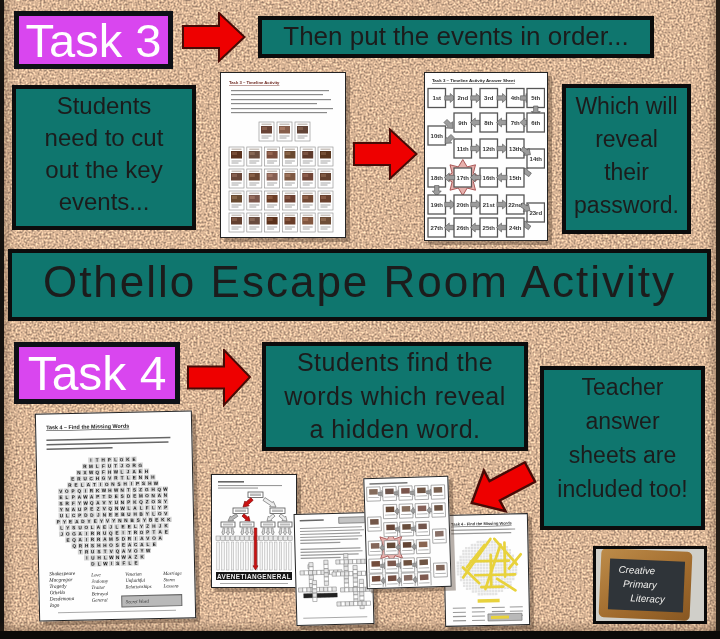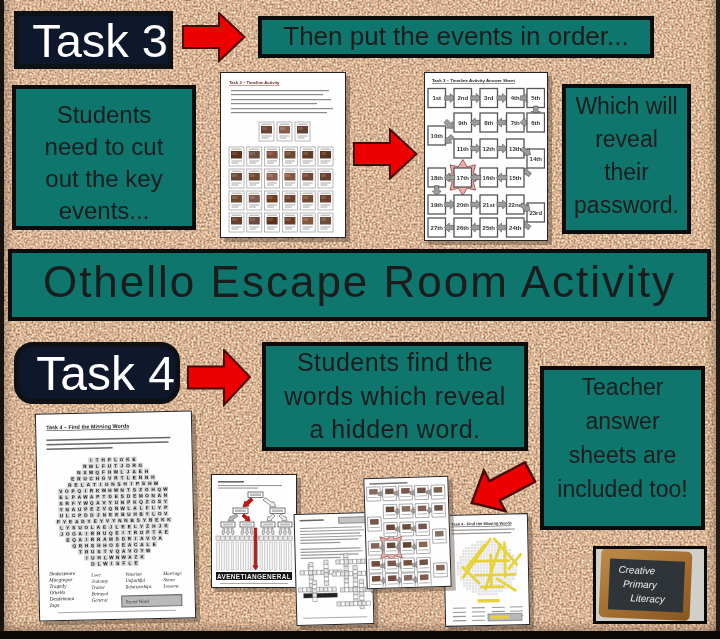--- a/index.html
+++ b/index.html
@@ -2,22 +2,22 @@
 <html><head>
 <meta charset="utf-8">
 <style>
   html,body{margin:0;padding:0;}
   body{width:720px;height:639px;overflow:hidden;position:relative;
        font-family:"Liberation Sans", sans-serif;}
   #board{position:absolute;left:0;top:0;width:720px;height:639px;overflow:hidden;}
   .abs{position:absolute;}
   .gbox{position:absolute;background:#0f766e;border:4px solid #0c0c0c;
         color:#1c1c1c;text-align:center;box-sizing:border-box;}
-  .bluebox{position:absolute;background:#0f172a;border:5px solid #0e1116;
-        color:#fff;text-align:right;box-sizing:border-box;}
+  .bluebox{position:absolute;background:#d946ef;border:5px solid #0e1116;
+        color:#fff;text-align:center;box-sizing:border-box;}
   .sheet{position:absolute;background:#fefefe;border:1.5px solid #242424;
         box-sizing:border-box;box-shadow:4px 4px 0 rgba(80,60,45,0.40);}
 </style>
 </head>
 <body>
 <div id="board">
 
   <svg class="abs" style="left:0;top:0" width="720" height="639" xmlns="http://www.w3.org/2000/svg">
     <defs>
       <filter id="cork" x="0" y="0" width="100%" height="100%" color-interpolation-filters="sRGB">
@@ -44,21 +44,21 @@
        font-size:47px;line-height:49px;">Task 3</div>
 
   <svg class="abs" style="left:181px;top:12px" width="68" height="51" xmlns="http://www.w3.org/2000/svg">
     <polygon points="2,14 38,14 38,1 63.5,25 38,49 38,36 2,36" fill="#ee0000" stroke="#470b06" stroke-width="2" stroke-linejoin="miter"></polygon>
   </svg>
 
   <div class="gbox" style="left:258px;top:16px;width:396px;height:42px;
        font-size:26px;line-height:33px;">Then put the events in order...</div>
 
   <div class="gbox" style="left:12px;top:85px;width:184px;height:145px;
-       font-size:24px;line-height:32px;padding-top:10px;">Students<br>need to cut<br>out the key<br>events...</div>
+       font-size:24px;line-height:32px;padding-top:1px;">Students<br>need to cut<br>out the key<br>events...</div>
 
   <div class="sheet" style="left:220px;top:72px;width:126px;height:166px;">
     <svg class="abs" style="left:0;top:0" width="122" height="162" xmlns="http://www.w3.org/2000/svg">
         <text x="8" y="11" font-size="4.2" font-weight="bold" fill="#6b241c" text-decoration="underline" font-family="Liberation Sans">Task 3 – Timeline Activity</text>
         <rect x="10" y="17" width="98" height="1.2" fill="#8a8a8a"></rect>
         <rect x="10" y="21" width="92" height="1.2" fill="#8a8a8a"></rect>
         <rect x="10" y="26" width="100" height="1.2" fill="#8a8a8a"></rect>
         <rect x="10" y="30" width="86" height="1.2" fill="#8a8a8a"></rect>
         <rect x="10" y="35" width="102" height="1.2" fill="#8a8a8a"></rect>
         <rect x="10" y="39" width="96" height="1.2" fill="#8a8a8a"></rect>
@@ -334,21 +334,21 @@
       </svg>
   </div>
 
   <div class="gbox" style="left:8px;top:249px;width:703px;height:72px;
        font-size:44px;line-height:57px;letter-spacing:2px;">Othello Escape Room Activity</div>
 
   <div class="gbox" style="left:562px;top:84px;width:129px;height:150px;
        font-size:23px;line-height:33px;padding-top:2px;">Which will<br>reveal<br>their<br>password.</div>
 
   <div class="bluebox" style="left:14px;top:342px;width:166px;height:62px;
-       font-size:48px;line-height:53px;border-radius:19px;">Task 4</div>
+       font-size:48px;line-height:53px;">Task 4</div>
 
   <svg class="abs" style="left:186px;top:349px" width="68" height="58" xmlns="http://www.w3.org/2000/svg">
     <polygon points="2,17.5 38,17.5 38,1 64,28 38,56 38,39.5 2,39.5" fill="#ee0000" stroke="#470b06" stroke-width="2" stroke-linejoin="miter"></polygon>
   </svg>
 
   <div class="gbox" style="left:262px;top:342px;width:266px;height:109px;
        font-size:25px;line-height:33.5px;padding-top:0px;letter-spacing:0.5px;">Students find the<br>words which reveal<br>a hidden word.</div>
 
   <div class="gbox" style="left:540px;top:366px;width:165px;height:164px;
        font-size:23px;line-height:34px;padding-top:0px;">Teacher<br>answer<br>sheets are<br>included too!</div>

